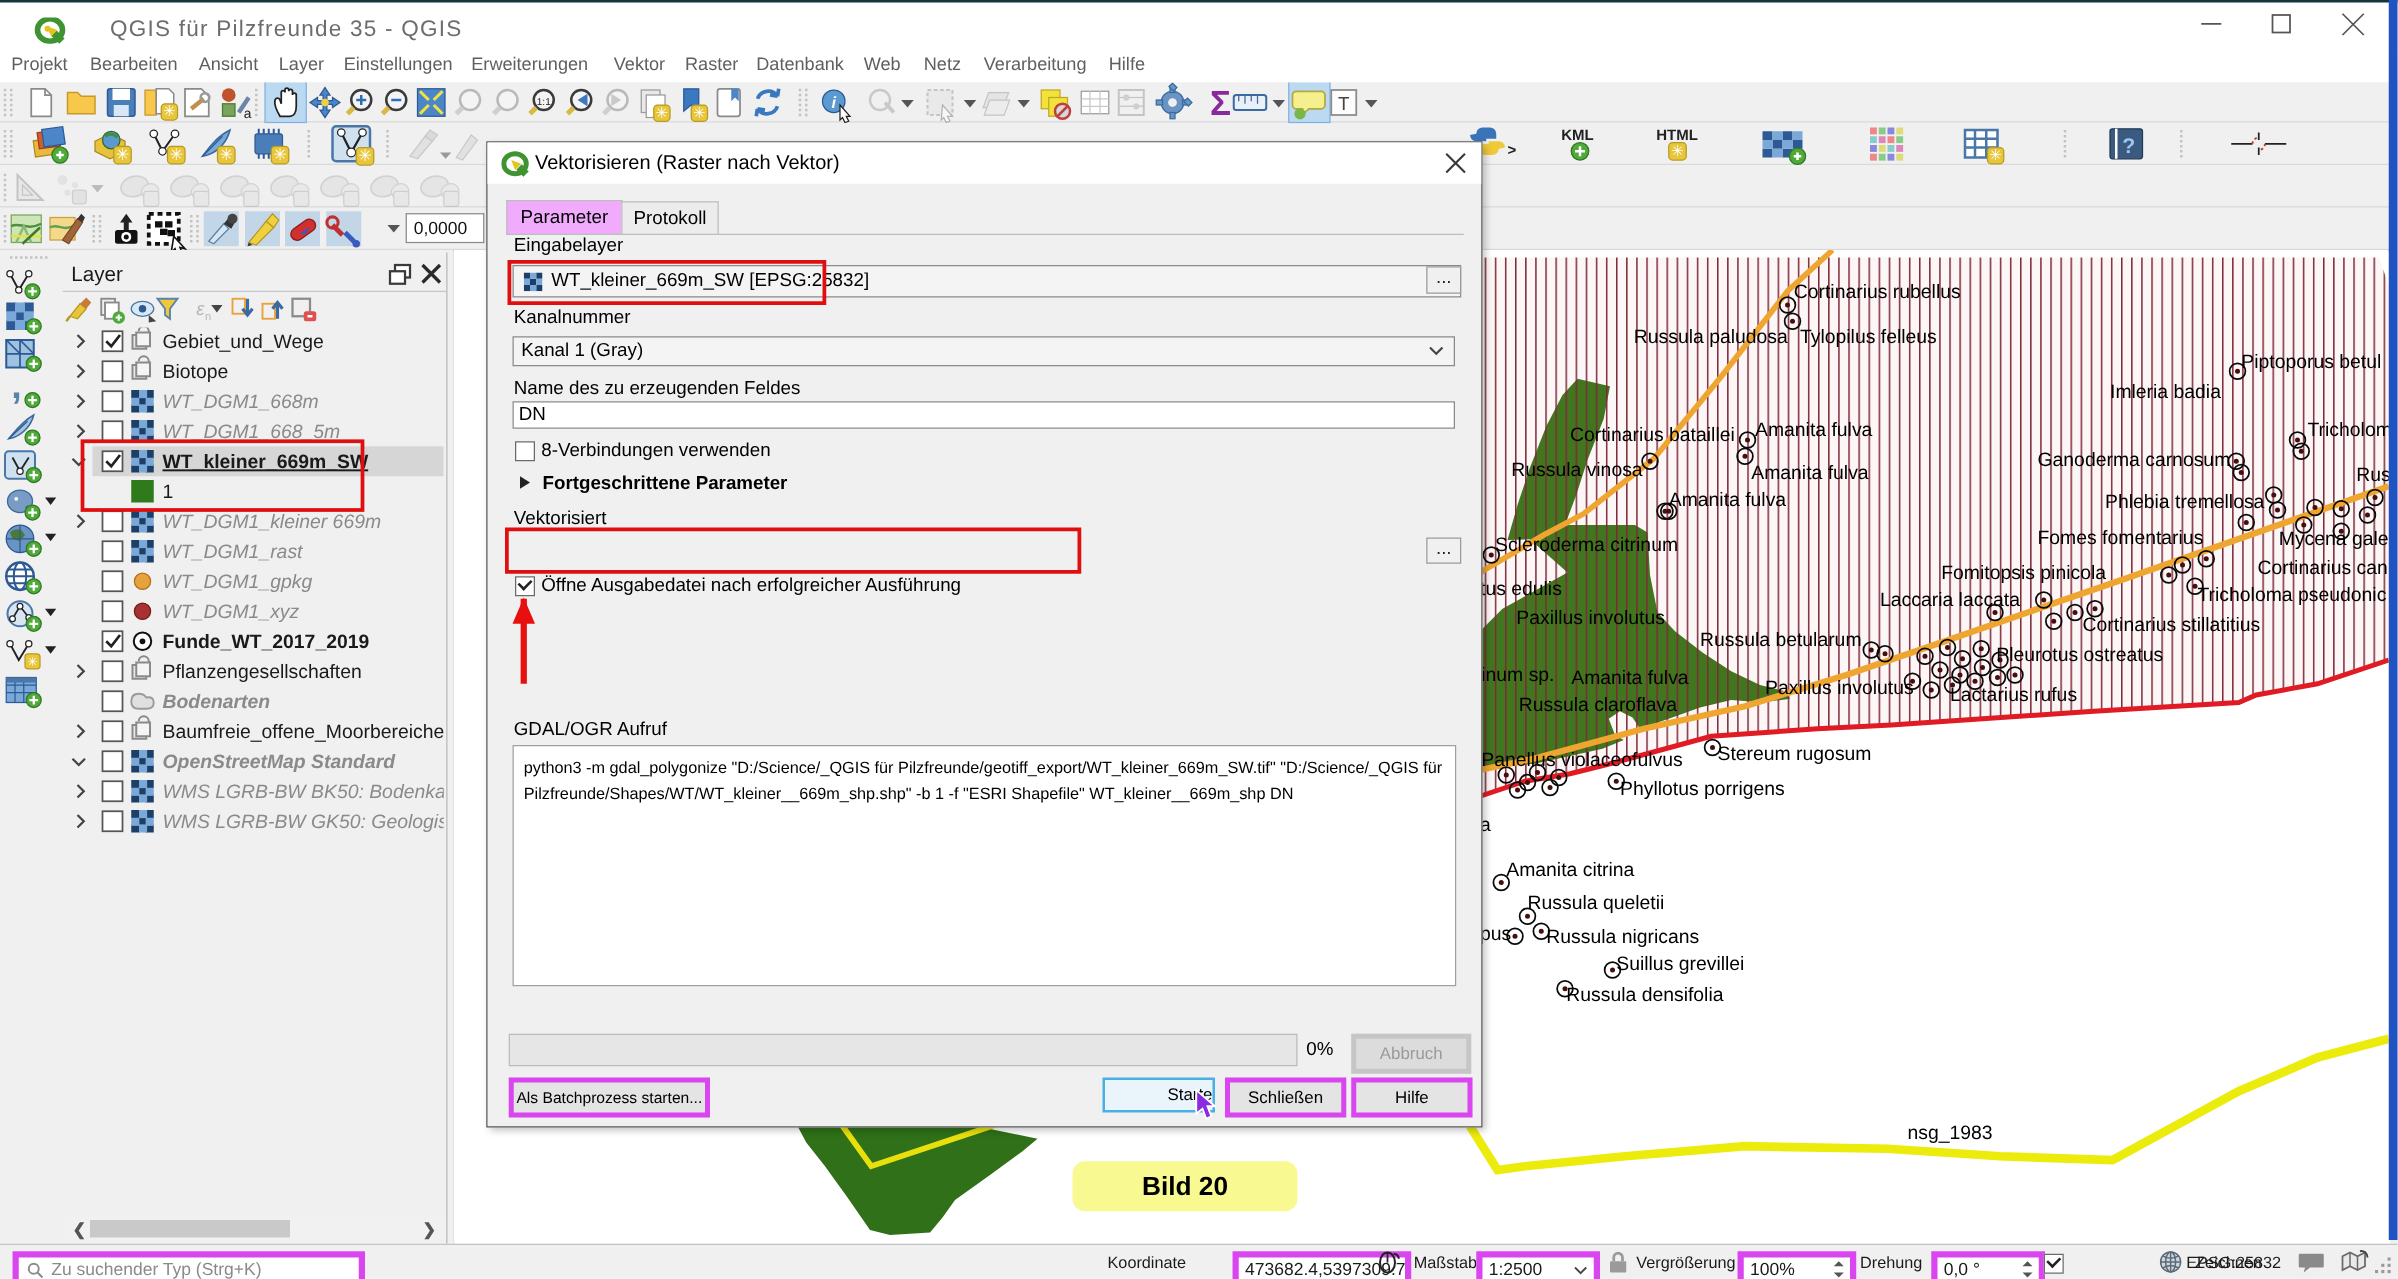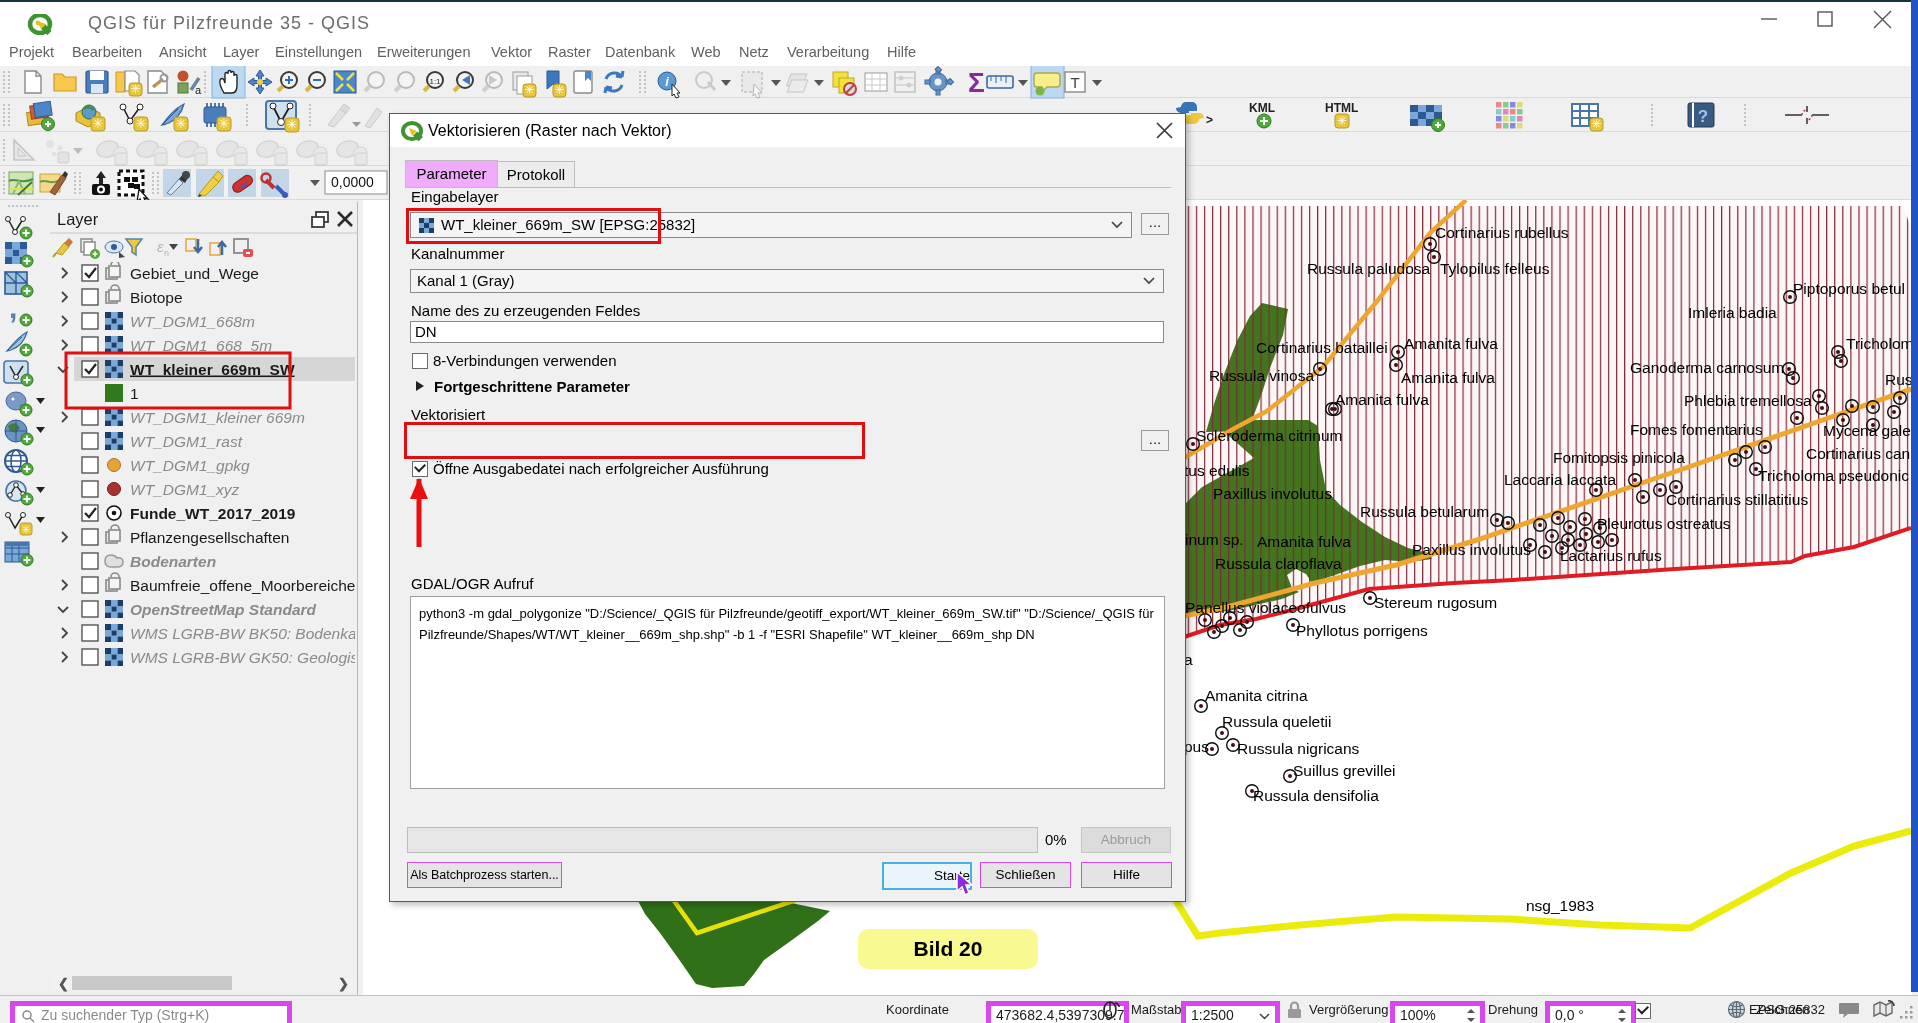--- a/index.html
+++ b/index.html
@@ -22,21 +22,21 @@
 #tab1{left:15px;width:91px;background:#f0abfc;border:1px solid #bdbdbd;border-bottom:none;top:46px;height:27px;}
 #tab2{left:107px;width:76px;background:#ececec;border:1px solid #bdbdbd;border-bottom:none;}
 #tabframe{position:absolute;left:15px;top:73px;width:766px;height:722px;border-top:1px solid #bdbdbd;}
 .dlabel{position:absolute;font-size:15px;color:#000;white-space:nowrap;}
 .combo{position:absolute;background:#f4f4f4;border:1px solid #8a8a8a;font-size:15px;color:#000;}
 .tinput{position:absolute;background:#ffffff;border:1px solid #8a8a8a;font-size:15px;color:#000;white-space:nowrap;overflow:hidden;}
 .dots-btn{position:absolute;width:32px;height:22px;background:#f0f0f0;border:1px solid #9a9a9a;font-size:15px;text-align:center;line-height:14px;color:#222;}
 .redbox{position:absolute;border:3px solid #e00f0f;}
 .dcb{position:absolute;width:14px;height:14px;background:#fff;border:1px solid #6a6a6a;}
 .dcb.on:after{content:"";position:absolute;left:2px;top:1px;width:8px;height:5px;border-left:2px solid #222;border-bottom:2px solid #222;transform:rotate(-45deg);}
-.btn{position:absolute;background:#e4e4e4;border:1px solid #d946ef;font-size:13.5px;color:#000;text-align:center;white-space:nowrap;}
+.btn{position:absolute;background:#e4e4e4;border:4px solid #d946ef;font-size:13.5px;color:#000;text-align:center;white-space:nowrap;}
 #statusbar{left:0;top:995px;width:1918px;height:28px;background:#f0f0f0;border-top:1px solid #c4c4c4;}
 .sb-label{position:absolute;font-size:13px;color:#1a1a1a;}
 .sb-box{position:absolute;top:4px;height:19px;background:#fff;border:5px solid #d946ef;font-size:14px;color:#1a1a1a;}
 svg text{font-family:"Liberation Sans",sans-serif;}
 </style>
 </head>
 <body>
 <div id="app">
 
   <div id="map" class="abs"></div>
@@ -969,21 +969,21 @@
     <path d="M8 9 L16 12 L11 17 Z" fill="#e6c21d"></path>
   </svg>
   <div id="dlg-title">Vektorisieren (Raster nach Vektor)</div>
   <svg class="abs" style="left:765px;top:7px" width="20" height="20" viewBox="0 0 20 20">
         <path d="M2 2 L17 17 M17 2 L2 17" stroke="#3a3a3a" stroke-width="1.7"></path>
       </svg>
   <div id="tab1" class="tab">Parameter</div>
   <div id="tab2" class="tab">Protokoll</div>
   <div id="tabframe"></div>
   <div class="dlabel" style="left:21px;top:74px">Eingabelayer</div>
-  <div class="combo" style="left:20px;top:98px;width:720px;height:24px;">
+  <div class="combo" style="left:20px;top:98px;width:720px;height:24px;padding-left:37px;">
     <svg style="position:absolute;left:8px;top:5px" width="15" height="15" viewBox="0 0 15 15">
           <g fill="#1d3f66">
             <rect x="0" y="0" width="5" height="5"></rect>
             <rect x="10" y="0" width="5" height="5"></rect>
             <rect x="5" y="5" width="5" height="5"></rect>
             <rect x="0" y="10" width="5" height="5"></rect>
             <rect x="10" y="10" width="5" height="5"></rect>
           </g>
           <g fill="#7aa8d8">
             <rect x="5" y="0" width="5" height="5"></rect>

